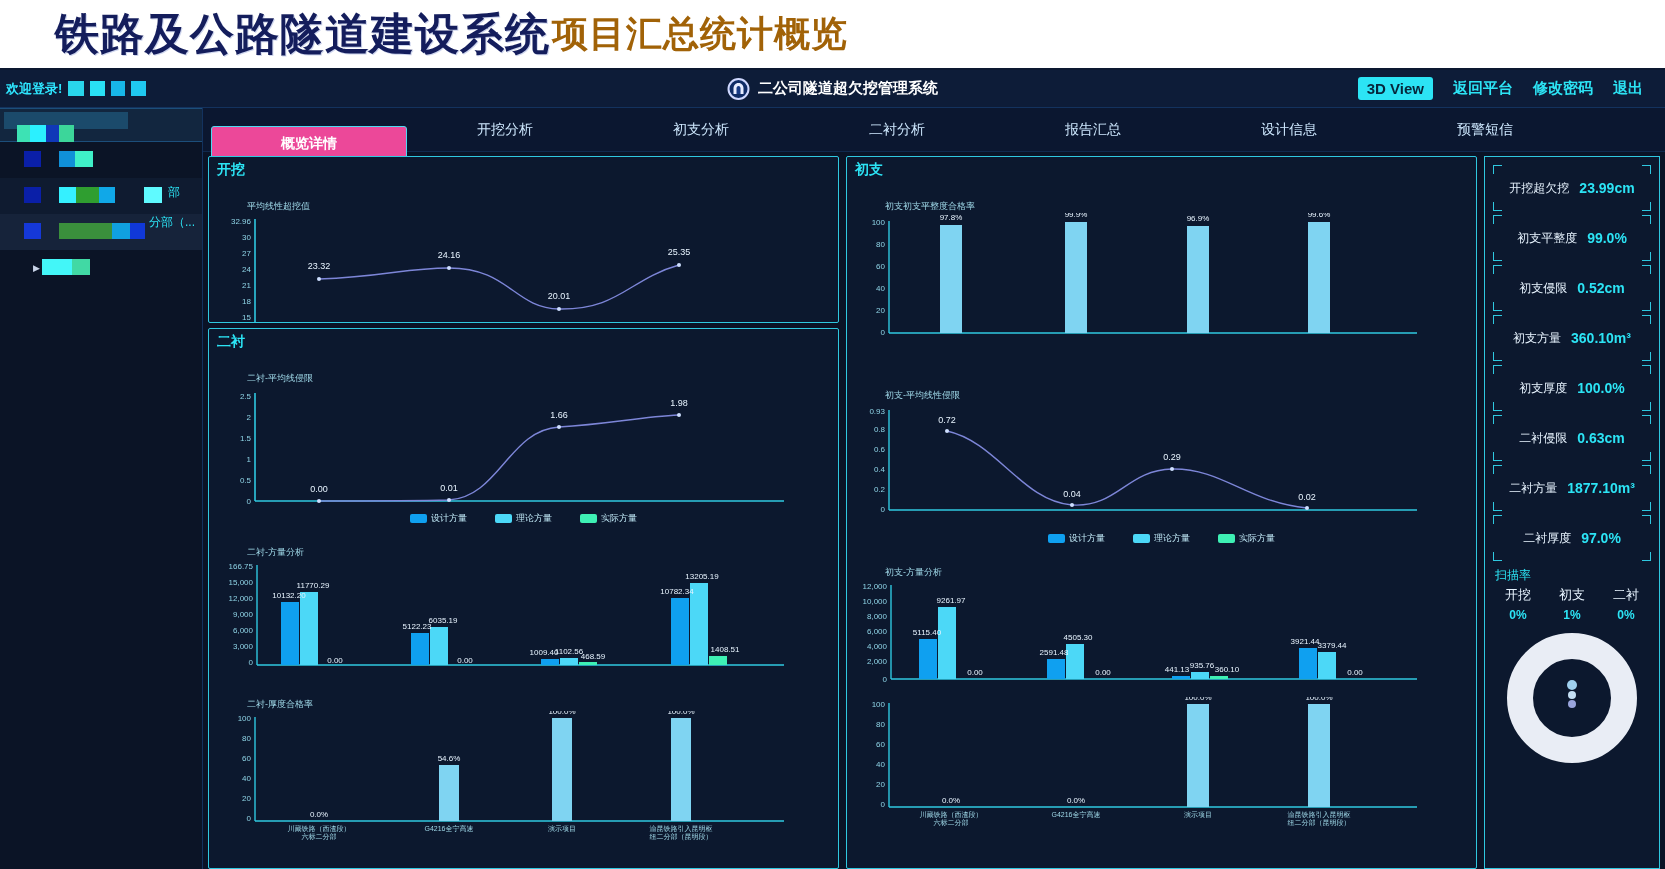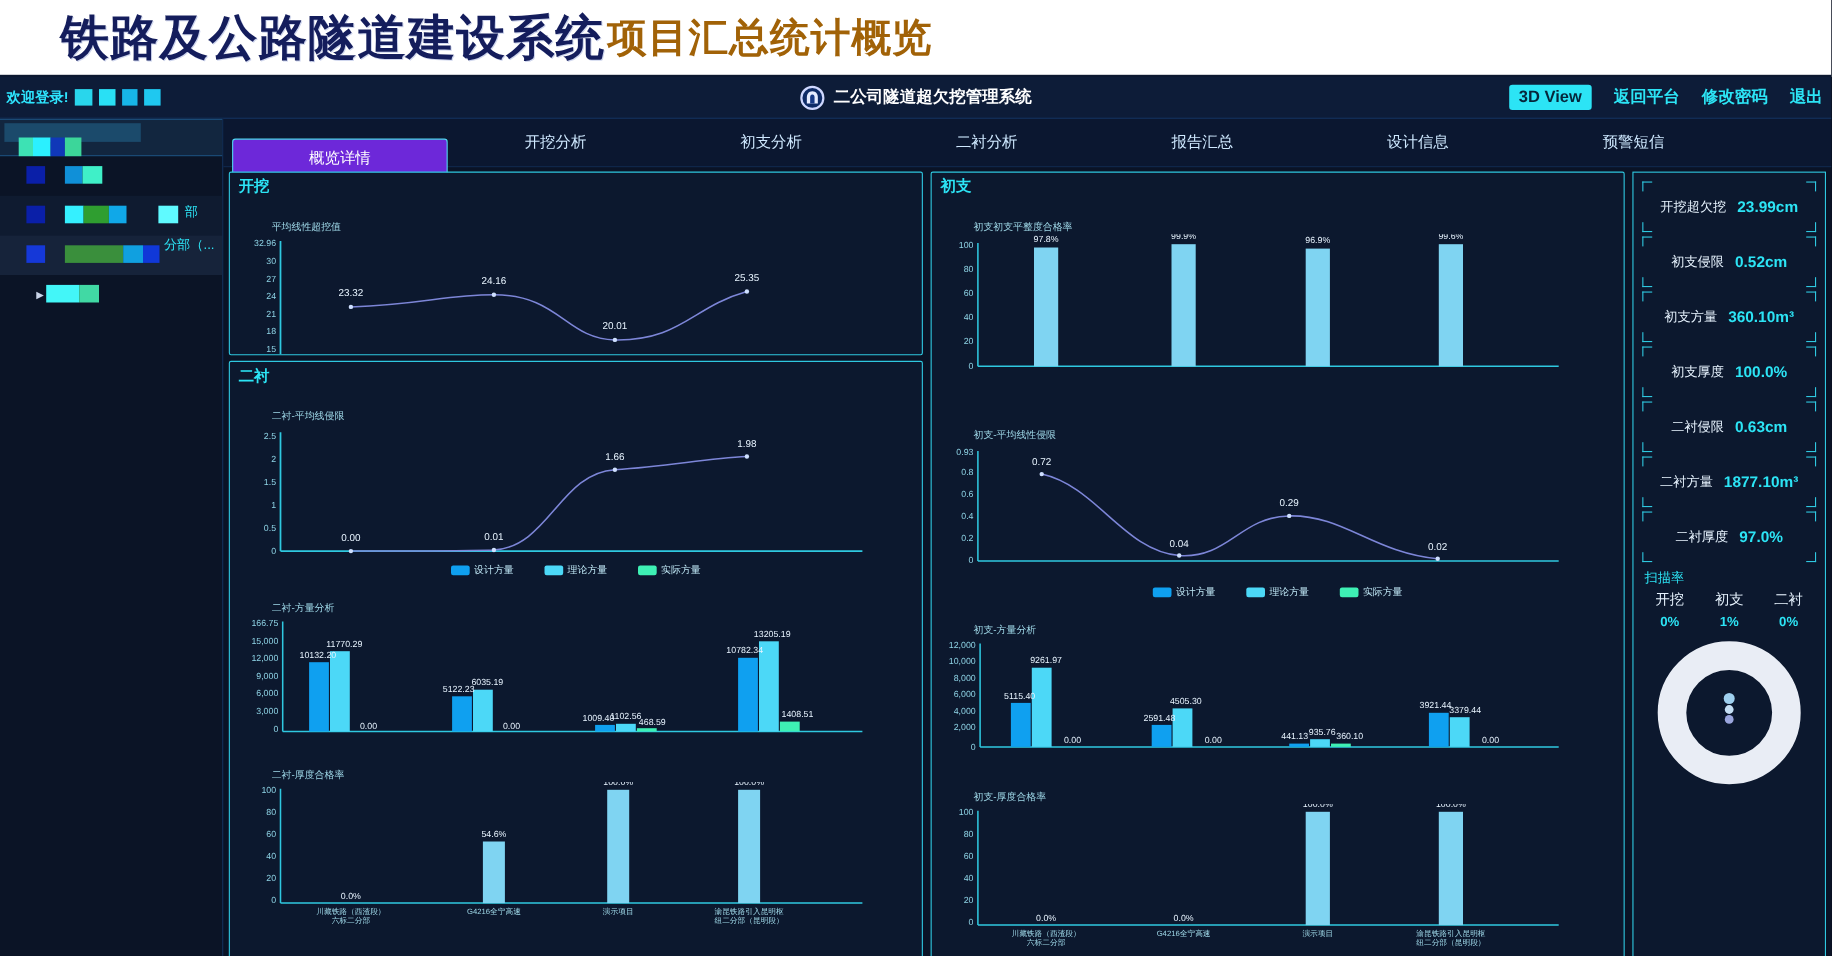--- a/index.html
+++ b/index.html
@@ -42,21 +42,21 @@
     display: flex; align-items: center; gap: 9px;
   }
   .brand-logo {
     width: 22px; height: 22px; border-radius: 50%;
     background: #0e2b66; border: 2px solid #cfd8ff;
     display: flex; align-items: center; justify-content: center;
   }
   .brand-logo svg { display:block; }
   .brand-text { color: #ffffff; font-size: 15px; font-weight: bold; }
   .topbar-right {
-    position: absolute; right: 8px; display: flex;
+    position: absolute; right: 22px; display: flex;
     align-items: center; gap: 20px;
   }
   .btn-3d {
     background: #2ce4f5; color: #06263b; font-weight: bold;
     font-size: 15px; padding: 3px 9px; border-radius: 3px;
     border: none; cursor: pointer; font-family: inherit;
   }
   .top-link {
     color: #2ce4f5; font-size: 15px; font-weight: bold;
     text-decoration: none; cursor: pointer;
@@ -104,22 +104,22 @@
   .main { flex: 1; display: flex; flex-direction: column; background: #0a1326; }
   .tabbar {
     height: 44px; background: #0b1730; display: flex; align-items: center;
     padding-left: 8px; border-bottom: 1px solid #10294d;
   }
   .tab {
     flex: 0 0 auto; min-width: 196px; text-align: center;
     font-size: 14px; color: #cfe9ff; padding: 8px 0; cursor: pointer;
   }
   .tab.active {
-    background: #6d28d9; border: 1px solid #4fd8f0; color: #ffffff;
-    border-radius: 3px; font-weight: normal; margin-top: 28px;
+    background: #ec4899; border: 1px solid #4fd8f0; color: #ffffff;
+    border-radius: 3px; font-weight: bold; margin-top: 28px;
   }
   .content { flex: 1; display: flex; gap: 7px; padding: 4px 5px 0 5px; }
   .panel {
     background: #0c182e; border: 1px solid #2fc8e0;
     border-radius: 2px; position: relative; overflow: hidden;
   }
   .panel-left, .panel-mid { flex: 1 1 0; display: flex; flex-direction: column; }
   .panel-title {
     color: #2ce4f5; font-size: 14px; font-weight: bold;
     padding: 4px 0 0 8px;
@@ -500,21 +500,20 @@
               <text x="256" y="96">0.00</text>
               <text x="330" y="93">441.13</text>
               <text x="355" y="89">935.76</text>
               <text x="380" y="93">360.10</text>
               <text x="458" y="65">3921.44</text>
               <text x="485" y="69">3379.44</text>
               <text x="508" y="96">0.00</text>
             </g>
           </svg>
 
-          <div class="chart-label">初支-厚度合格率</div>
           <svg class="chart" width="580" height="150" viewBox="0 0 580 150">
             <g font-size="8" fill="#8fd4e6" font-family="Liberation Sans, sans-serif" text-anchor="end">
               <text x="38" y="10">100</text>
               <text x="38" y="30">80</text>
               <text x="38" y="50">60</text>
               <text x="38" y="70">40</text>
               <text x="38" y="90">20</text>
               <text x="38" y="110">0</text>
             </g>
             <line x1="42" y1="6" x2="42" y2="110" stroke="#2fc8e0" stroke-width="1.4"></line>
@@ -546,20 +545,28 @@
           <span class="corner c-bl"></span>
           <span class="corner c-br"></span>
           <span class="stat-label">开挖超欠挖</span>
           <span class="stat-value">23.99cm</span>
         </div>
         <div class="stat">
           <span class="corner c-tl"></span>
           <span class="corner c-tr"></span>
           <span class="corner c-bl"></span>
           <span class="corner c-br"></span>
+          <span class="stat-label">初支平整度</span>
+          <span class="stat-value">99.0%</span>
+        </div>
+        <div class="stat">
+          <span class="corner c-tl"></span>
+          <span class="corner c-tr"></span>
+          <span class="corner c-bl"></span>
+          <span class="corner c-br"></span>
           <span class="stat-label">初支侵限</span>
           <span class="stat-value">0.52cm</span>
         </div>
         <div class="stat">
           <span class="corner c-tl"></span>
           <span class="corner c-tr"></span>
           <span class="corner c-bl"></span>
           <span class="corner c-br"></span>
           <span class="stat-label">初支方量</span>
           <span class="stat-value">360.10m³</span>

